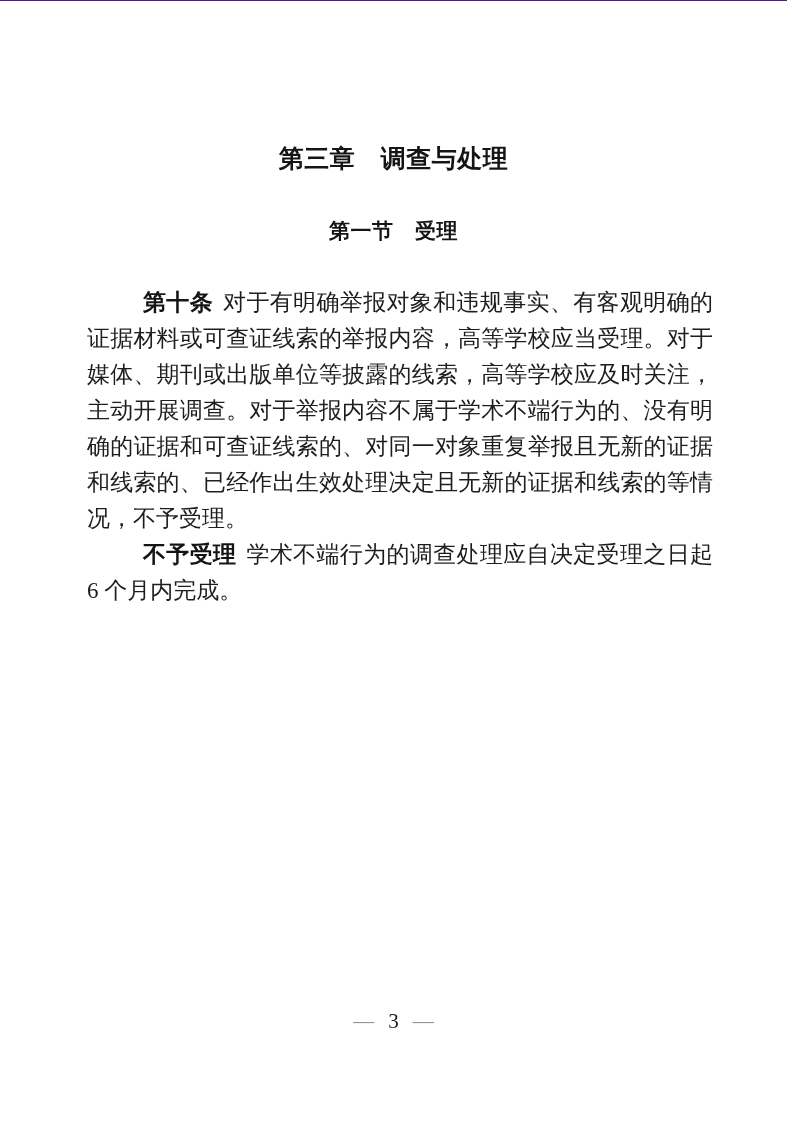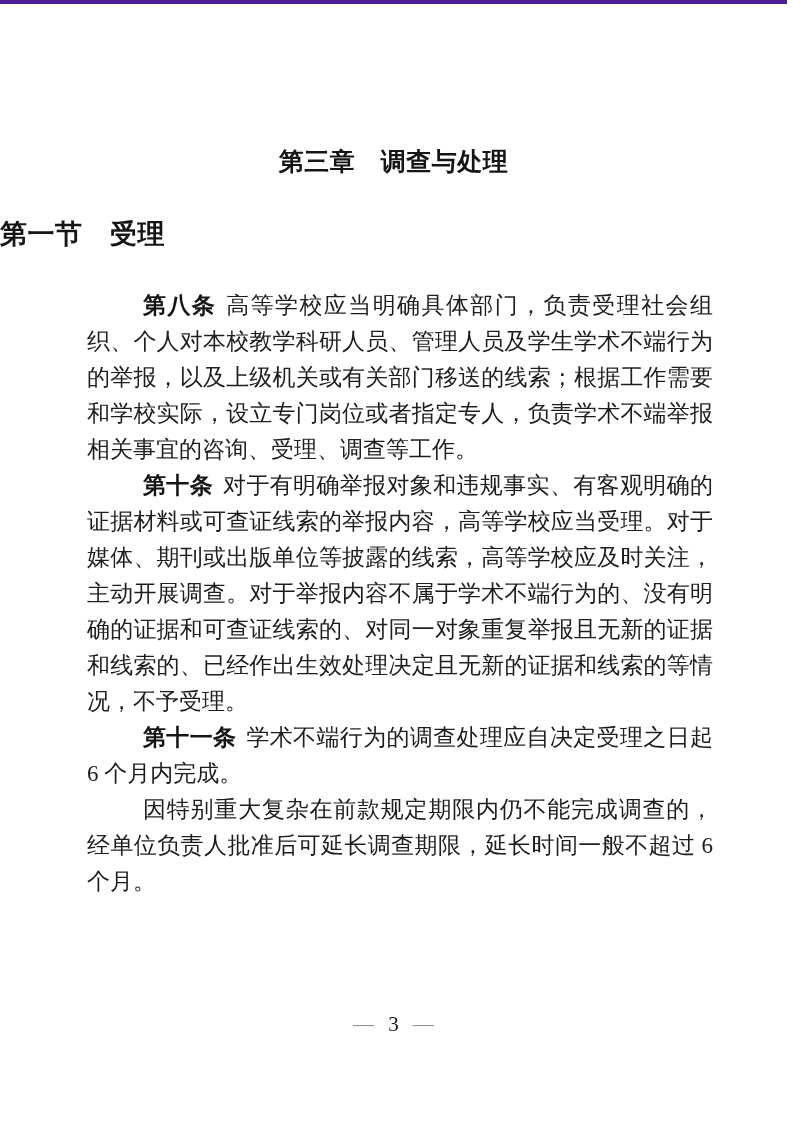--- a/index.html
+++ b/index.html
@@ -5,21 +5,21 @@
   html, body {
     margin: 0;
     padding: 0;
     background: #ffffff;
   }
   .page {
     position: relative;
     width: 787px;
     height: 1122px;
     background: #ffffff;
-    border-top: 4px solid #4c1d95;
+    border-top: 1px solid #4c1d95;
     overflow: hidden;
     font-family: "Liberation Serif", "DejaVu Serif", serif;
     color: #1d1d1d;
     box-sizing: border-box;
   }
   .chapter-title {
     position: absolute;
     top: 141px;
     left: 0;
     width: 100%;
@@ -31,23 +31,23 @@
     font-weight: bold;
     color: #151515;
     letter-spacing: 0.5px;
   }
   .section-title {
     position: absolute;
     top: 215px;
     left: 0;
     width: 100%;
     margin: 0;
-    text-align: left;
+    text-align: center;
     font-family: "Liberation Serif", "DejaVu Serif", serif;
-    font-size: 27px;
+    font-size: 21px;
     line-height: 30px;
     font-weight: bold;
     color: #151515;
     letter-spacing: 0.5px;
   }
   .body-text {
     position: absolute;
     top: 284px;
     left: 87px;
     width: 626px;
@@ -88,27 +88,25 @@
 <body>
 
 <div class="page">
 
   <h1 class="chapter-title">第三章　调查与处理</h1>
 
   <h2 class="section-title">第一节　受理</h2>
 
   <div class="body-text">
 
-    <p class="para"><b class="art-label">第八条</b><span>高等学校应当明确具体部门，负责受理社会组织、个人对本校教学科研人员、管理人员及学生学术不端行为的举报，以及上级机关或有关部门移送的线索；根据工作需要和学校实际，设立专门岗位或者指定专人，负责学术不端举报相关事宜的咨询、受理、调查等工作。</span></p>
 
 
     <p class="para"><b class="art-label">第十条</b><span>对于有明确举报对象和违规事实、有客观明确的证据材料或可查证线索的举报内容，高等学校应当受理。对于媒体、期刊或出版单位等披露的线索，高等学校应及时关注，主动开展调查。对于举报内容不属于学术不端行为的、没有明确的证据和可查证线索的、对同一对象重复举报且无新的证据和线索的、已经作出生效处理决定且无新的证据和线索的等情况，不予受理。</span></p>
 
-    <p class="para"><b class="art-label">第十一条</b><span>学术不端行为的调查处理应自决定受理之日起 6 个月内完成。</span></p>
+    <p class="para"><b class="art-label">不予受理</b><span>学术不端行为的调查处理应自决定受理之日起 6 个月内完成。</span></p>
 
-    <p class="para"><span>因特别重大复杂在前款规定期限内仍不能完成调查的，经单位负责人批准后可延长调查期限，延长时间一般不超过 6 个月。</span></p>
 
 
   </div>
 
   <div class="page-footer"><span class="dash">—</span><span class="page-num">3</span><span class="dash">—</span></div>
 
 </div>
 
 </body></html>

